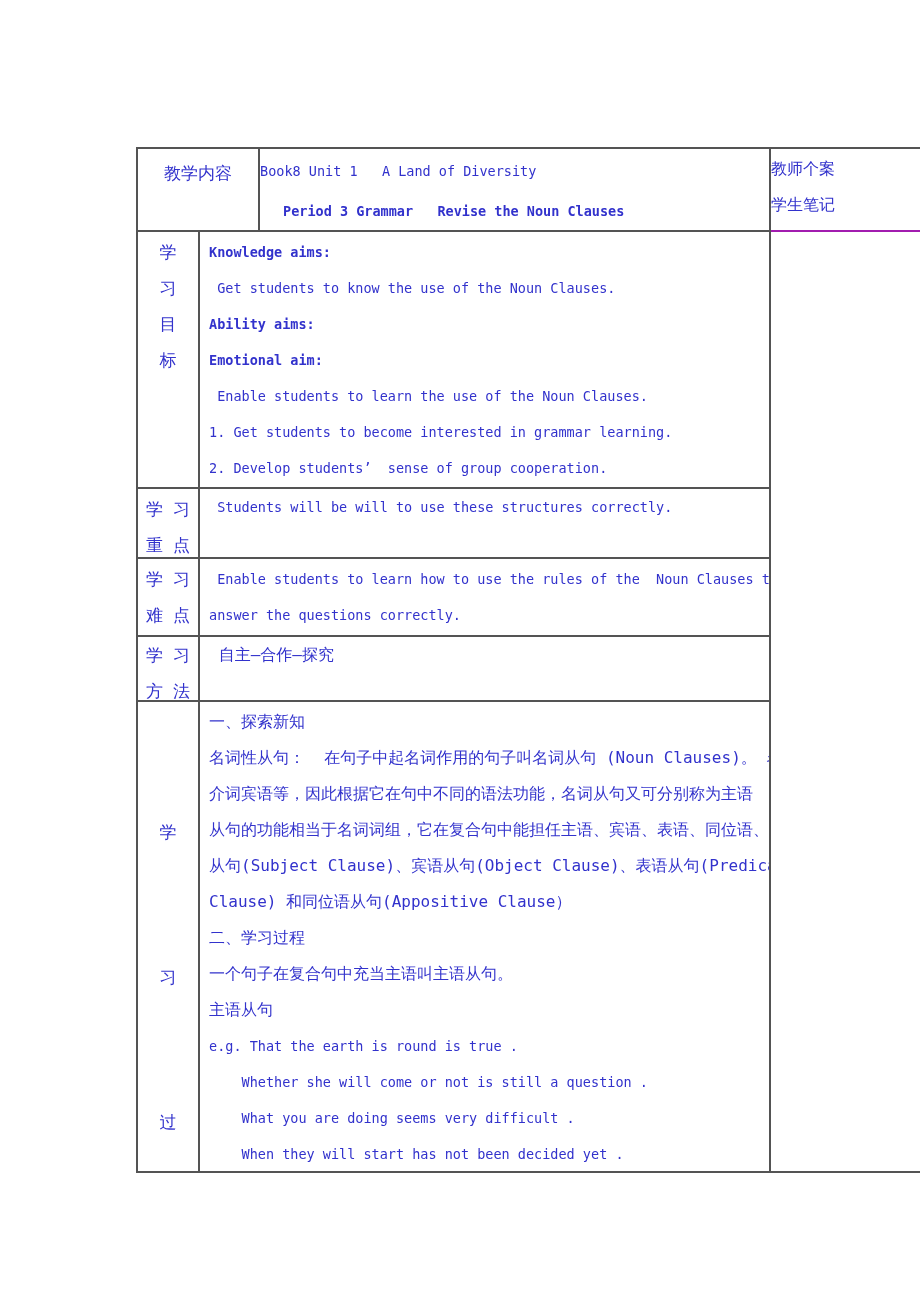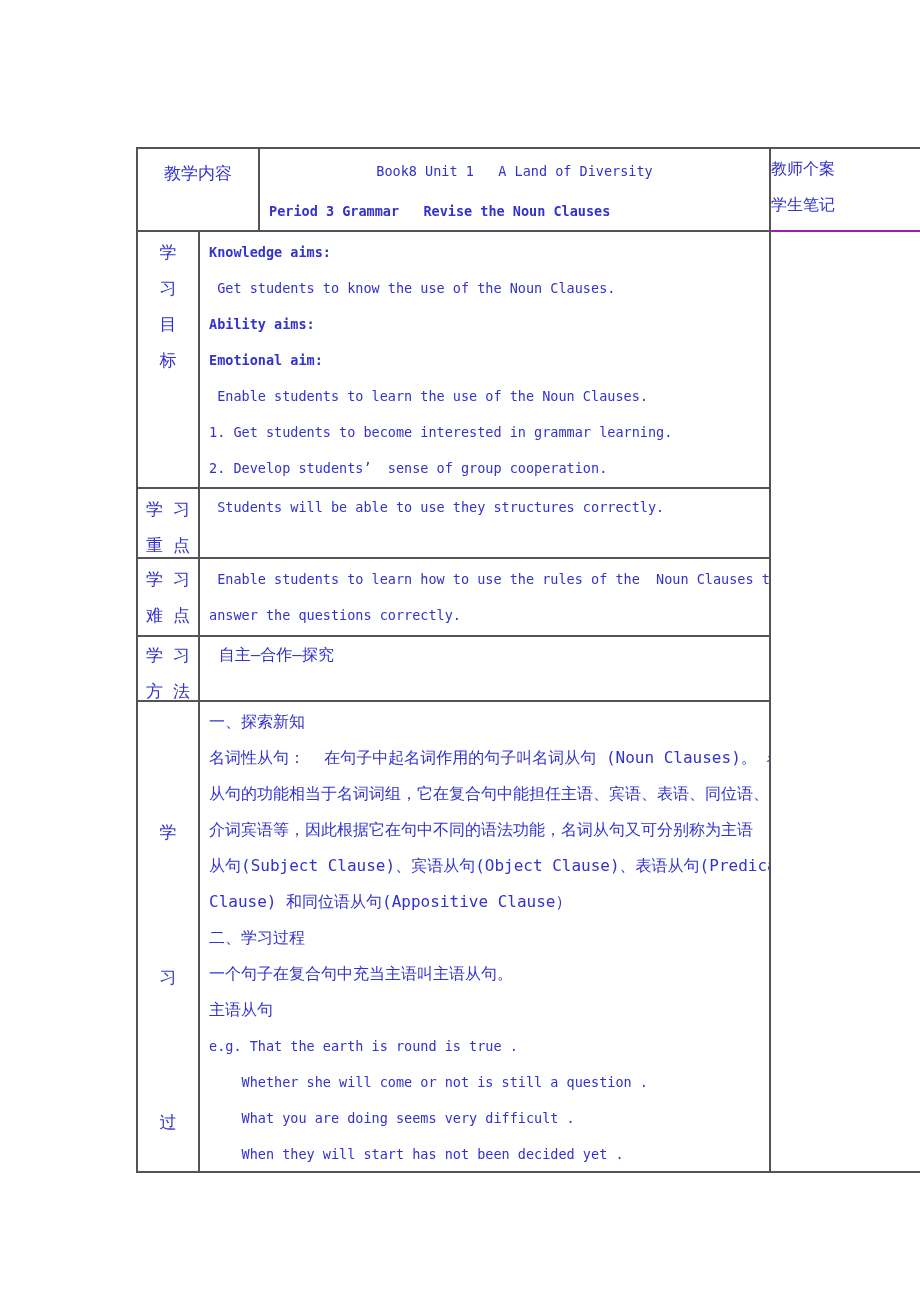--- a/index.html
+++ b/index.html
@@ -32,22 +32,22 @@
   .line {
     height: 36px; line-height: 36px;
     white-space: pre; overflow: hidden;
     font-size: 13.5px;
   }
   .lbl .line { font-size: 17px; }
   .cn { font-size: 16px; }
   .b { font-weight: bold; }
   .row-header .cnt { padding-left: 0; }
   .row-header .line { height: 40px; line-height: 40px; }
-  .t-center { text-align: center; }
-  .t-left { padding-left: 9px; }
+  .t-center { }
+  .t-left { padding-left: 23px; }
   .side { flex: 1; border-left: 2px solid #545454; display: flex; flex-direction: column; box-sizing: border-box; }
   .sideHdr {
     height: 83px; border-bottom: 2px solid #a21caf;
     box-sizing: border-box; padding-top: 2px;
   }
   .sideHdr .line { font-size: 16px; }
   .sideBody { flex: 1; }
   .vchar {
     position: absolute; left: 0; right: 0;
     height: 36px; line-height: 36px;
@@ -89,21 +89,21 @@
         <div class="line">2. Develop students’  sense of group cooperation.</div>
       </div>
     </div>
 
     <div class="row" style="height:70px">
       <div class="lbl">
         <div class="line">学 习</div>
         <div class="line">重 点</div>
       </div>
       <div class="cnt" style="padding-top:0">
-        <div class="line"> Students will be able to use they structures correctly.</div>
+        <div class="line"> Students will be will to use these structures correctly.</div>
       </div>
     </div>
 
     <div class="row" style="height:78px">
       <div class="lbl">
         <div class="line">学 习</div>
         <div class="line">难 点</div>
       </div>
       <div class="cnt">
         <div class="line"> Enable students to learn how to use the rules of the  Noun Clauses to</div>
@@ -123,22 +123,22 @@
 
     <div class="row row-process">
       <div class="lbl">
         <div class="vchar v1">学</div>
         <div class="vchar v2">习</div>
         <div class="vchar v3">过</div>
       </div>
       <div class="cnt">
         <div class="line cn">一、探索新知</div>
         <div class="line cn">名词性从句：  在句子中起名词作用的句子叫名词从句 (Noun Clauses)。 名词</div>
+        <div class="line cn">介词宾语等，因此根据它在句中不同的语法功能，名词从句又可分别称为主语</div>
         <div class="line cn">从句的功能相当于名词词组，它在复合句中能担任主语、宾语、表语、同位语、</div>
-        <div class="line cn">介词宾语等，因此根据它在句中不同的语法功能，名词从句又可分别称为主语</div>
         <div class="line cn">从句(Subject Clause)、宾语从句(Object Clause)、表语从句(Predicative</div>
         <div class="line cn">Clause) 和同位语从句(Appositive Clause）</div>
         <div class="line cn">二、学习过程</div>
         <div class="line cn">一个句子在复合句中充当主语叫主语从句。</div>
         <div class="line cn">主语从句</div>
         <div class="line">e.g. That the earth is round is true .</div>
         <div class="line">    Whether she will come or not is still a question .</div>
         <div class="line">    What you are doing seems very difficult .</div>
         <div class="line">    When they will start has not been decided yet .</div>
       </div>

